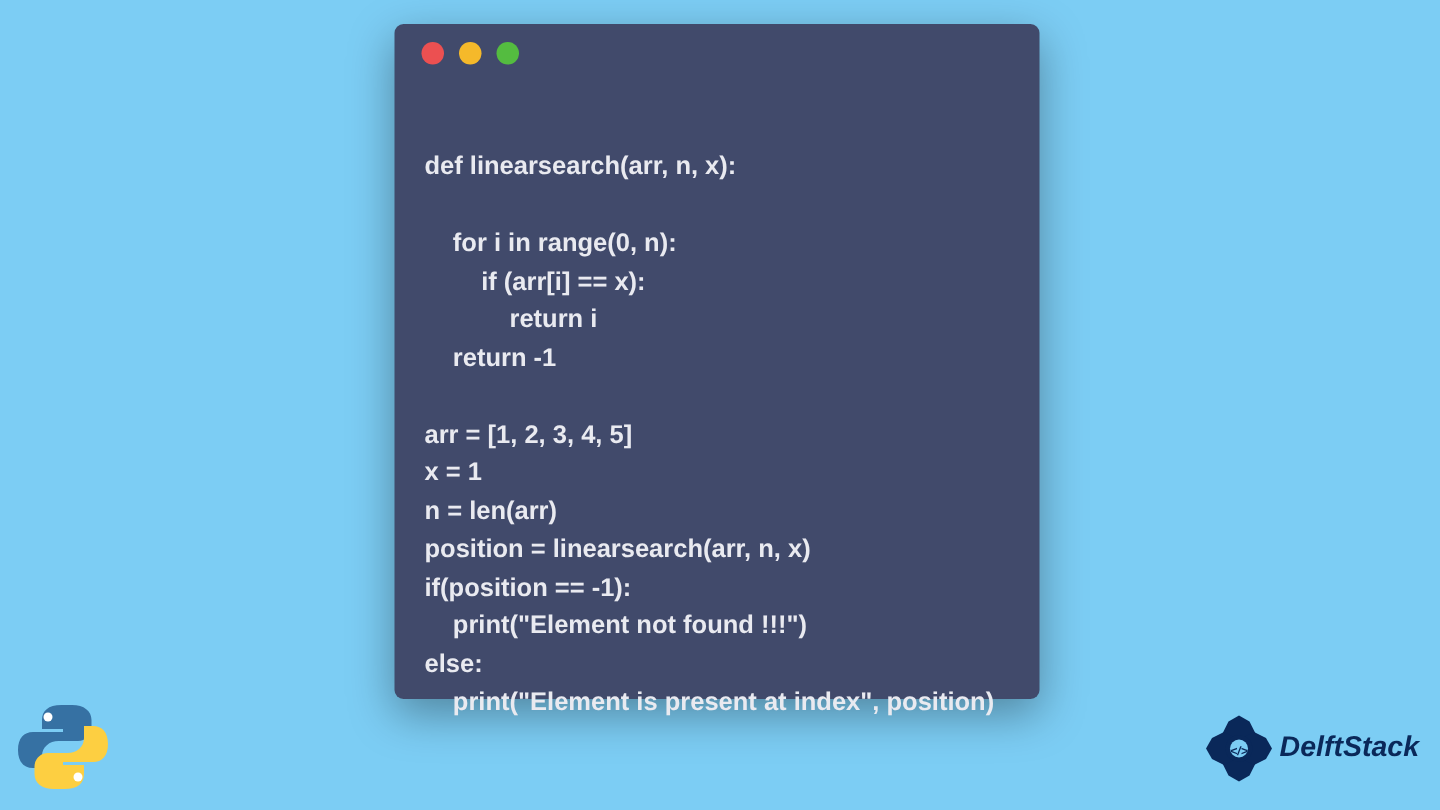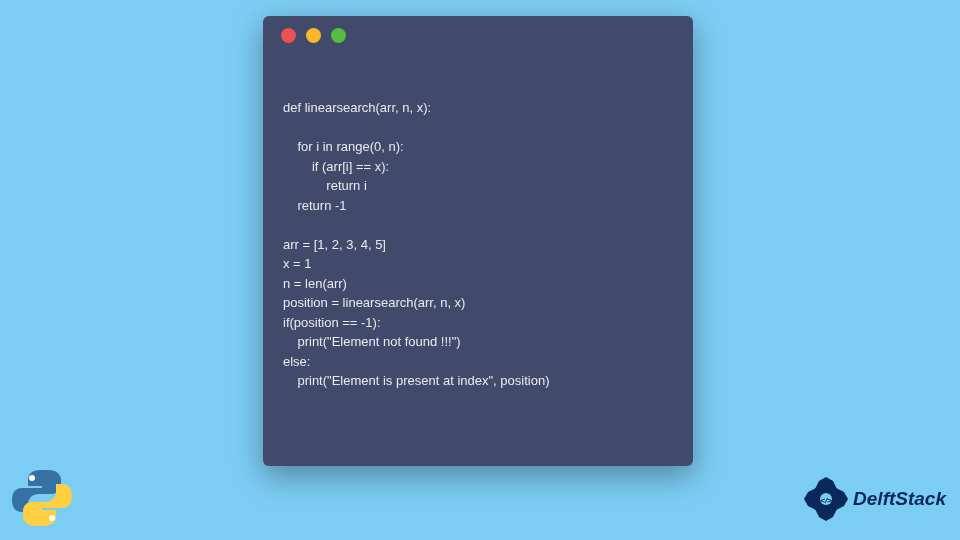--- a/index.html
+++ b/index.html
@@ -32,24 +32,25 @@
     width: 15px;
     height: 15px;
     border-radius: 50%;
   }
   .dot-red { background: #ec5051; }
   .dot-yellow { background: #f5b92a; }
   .dot-green { background: #54bc40; }
   .code-body {
     padding: 44px 20px 20px 20px;
     color: #e9eaf0;
-    font-size: 13px;
+    font-size: 17px;
     line-height: 1.5;
     white-space: pre;
     font-family: -apple-system, BlinkMacSystemFont, "Segoe UI", Arial, sans-serif;
+    font-weight: bold;
   }
   .python-logo {
     position: absolute;
     left: 10px;
     bottom: 10px;
     width: 64px;
     height: 64px;
   }
   .delftstack-logo {
     position: absolute;

